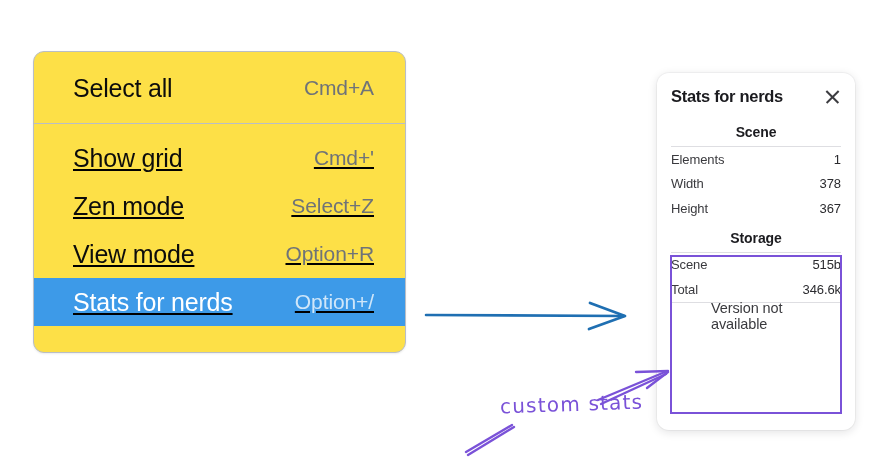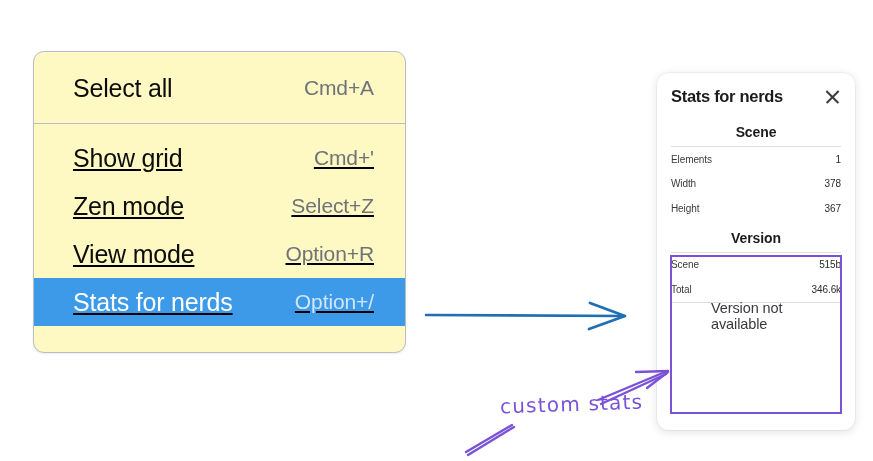--- a/index.html
+++ b/index.html
@@ -16,21 +16,21 @@
     -webkit-font-smoothing: antialiased;
   }
 
   
   #context-menu {
     position: absolute;
     left: 33px;
     top: 51px;
     width: 373px;
     height: 302px;
-    background: #fef9c3;
+    background: #fde047;
     border: 1px solid #b9bec6;
     border-radius: 11px;
     box-sizing: border-box;
     overflow: hidden;
     box-shadow: 0 1px 2px rgba(0,0,0,0.08);
   }
   .menu-group { padding: 0; }
   .menu-group-top { padding-top: 12px; padding-bottom: 11px; }
   .menu-group-bottom { padding-top: 10px; padding-bottom: 12px; text-decoration: underline; }
   .menu-sep {
@@ -119,21 +119,21 @@
   .hr {
     height: 1px;
     background: #dedee2;
     margin: 0;
   }
   .stat-row {
     display: flex;
     justify-content: space-between;
     align-items: center;
     height: 24.5px;
-    font-size: 10px;
+    font-size: 13px;
     color: #3a3a3e;
     letter-spacing: -0.1px;
     gap: 46px;
   }
   .stat-row .v { color: #2b2b2f; }
   .full-row {
     font-size: 14.5px;
     color: #3a3a3e;
     height: 26px;
     display: flex;
@@ -219,21 +219,21 @@
   </div>
   <div class="stat-row">
     <span class="k">Width</span>
     <span class="v">378</span>
   </div>
   <div class="stat-row">
     <span class="k">Height</span>
     <span class="v">367</span>
   </div>
 
-  <div class="section-title" style="padding-top:9px">Version</div>
+  <div class="section-title" style="padding-top:9px">Storage</div>
   <div class="hr"></div>
   <div class="stat-row">
     <span class="k">Scene</span>
     <span class="v">515b</span>
   </div>
   <div class="stat-row">
     <span class="k">Total</span>
     <span class="v">346.6k</span>
   </div>
 

